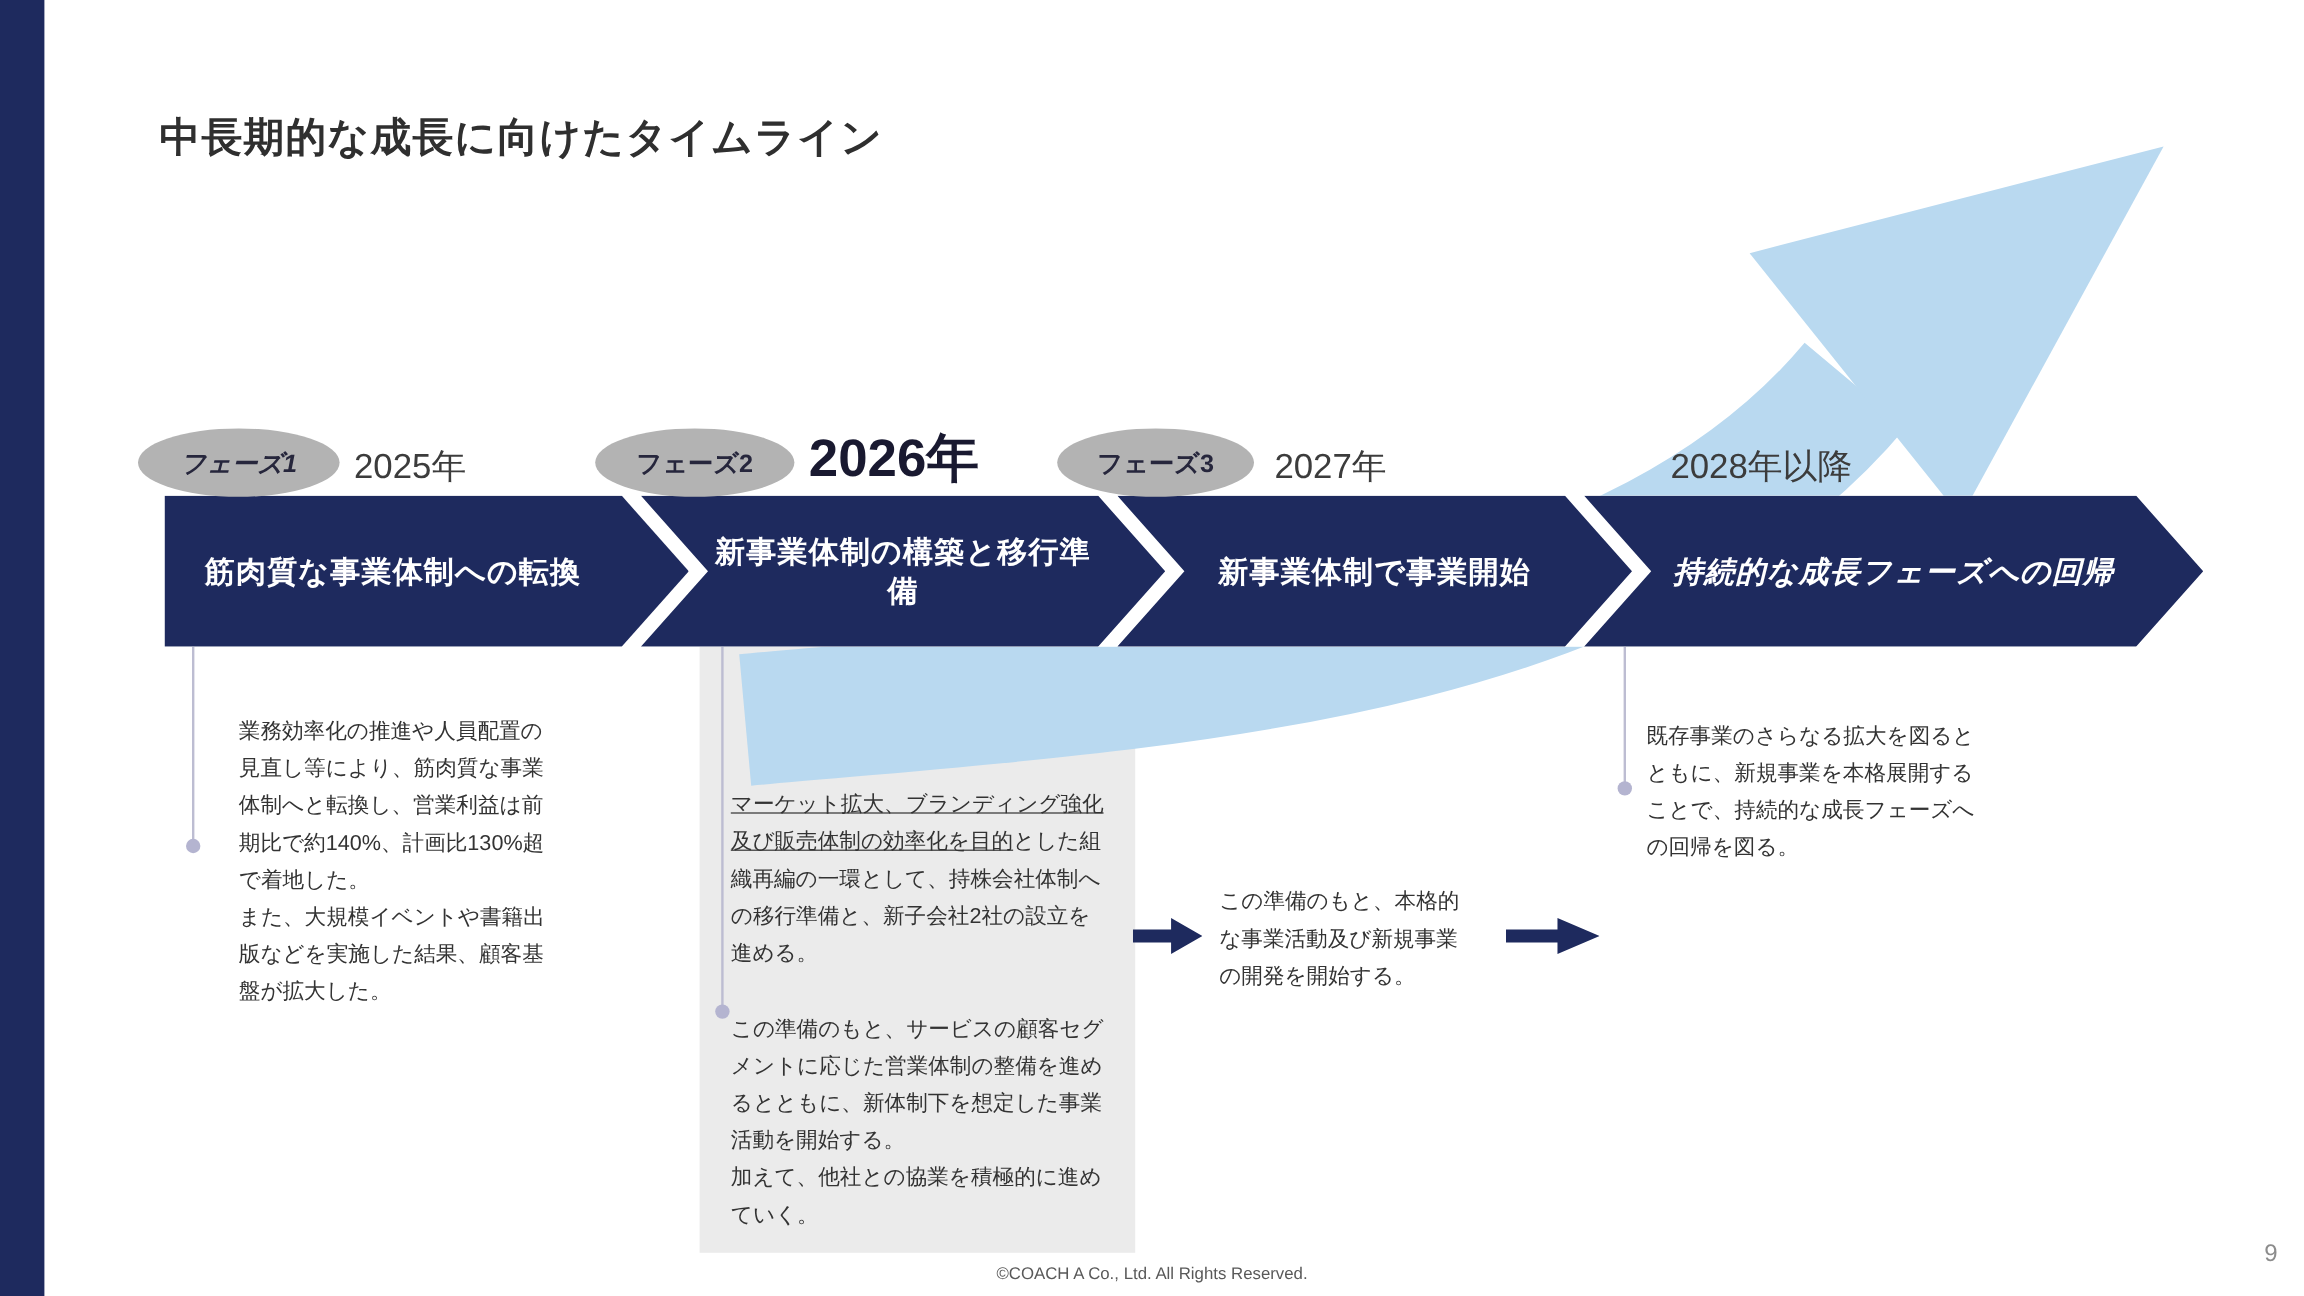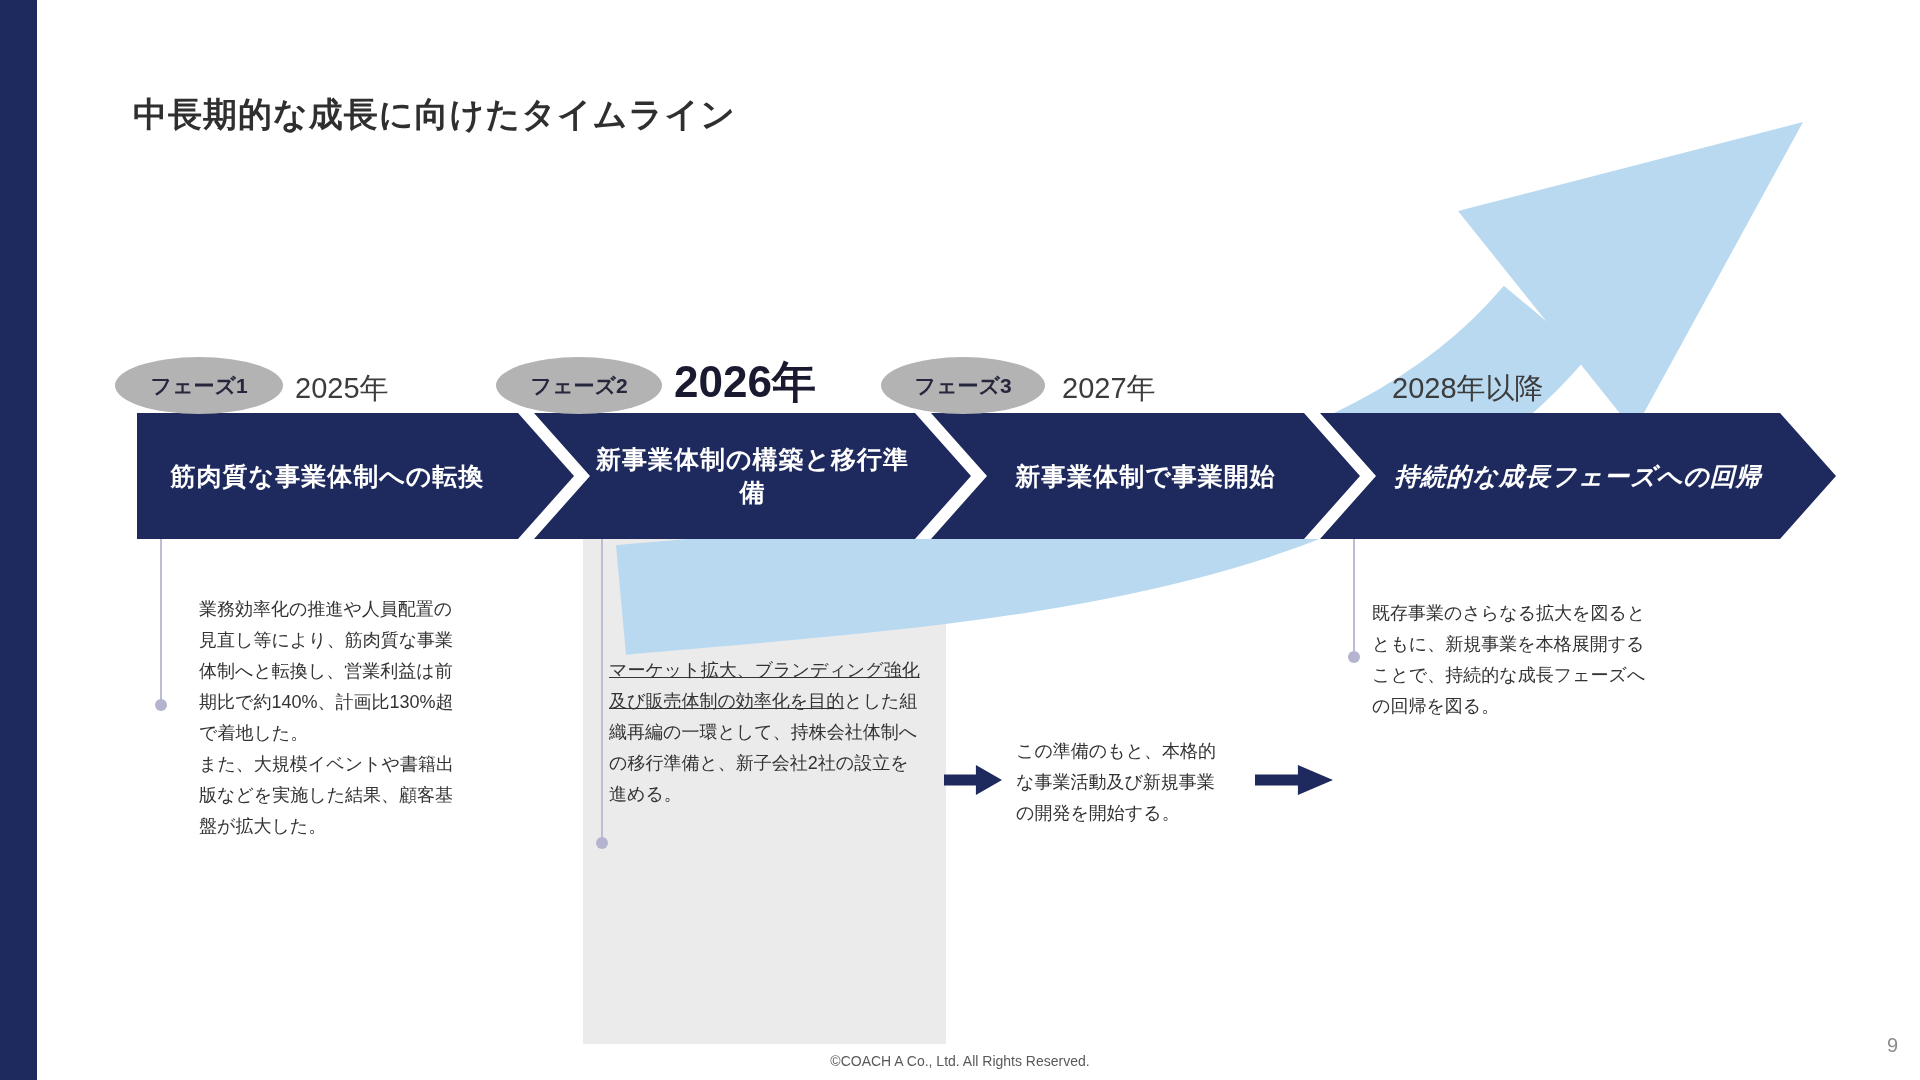--- a/index.html
+++ b/index.html
@@ -30,21 +30,21 @@
   #seg1 { left:137px;  width:437px; }
   #seg2 { left:534px;  width:437px; }
   #seg3 { left:931px;  width:429px; }
   #seg4 { left:1320px; width:516px;font-style:italic; }
 
   .phase-badge {
     position:absolute; top:357px; height:57px; background:#b3b3b3; border-radius:50%;
     display:flex; align-items:center; justify-content:center;
     font-size:21px; font-weight:bold; color:#26263c;
   }
-  #badge1 { left:115px; width:168px; }
+  #badge1 { left:115px; width:168px;font-style:italic; }
   #badge2 { left:496px; width:166px; }
   #badge3 { left:881px; width:164px; }
 
   .year-label { position:absolute; top:369px; font-size:29px; color:#3c3c3c; }
   #year1 { left:295px; }
   #year2 { left:674px; top:353px; font-size:44px; font-weight:bold; color:#191930; }
   #year3 { left:1062px; }
   #year4 { left:1392px; }
 
   .gray-panel { position:absolute; left:583px; top:537px; width:363px; height:507px; background:#ebebeb; }
@@ -128,20 +128,22 @@
   <div class="year-label" id="year2">2026年</div>
   <div class="year-label" id="year3">2027年</div>
   <div class="year-label" id="year4">2028年以降</div>
 
   <div class="note" id="note1">業務効率化の推進や人員配置の見直し等により、筋肉質な事業体制へと転換し、営業利益は前期比で約140%、計画比130%超で着地した。
 また、大規模イベントや書籍出版などを実施した結果、顧客基盤が拡大した。</div>
 
   <div class="note" id="note2a">
     <span class="underlined">マーケット拡大、ブランディング強化及び販売体制の効率化を目的</span><span>とした組織再編の一環として、持株会社体制への移行準備と、新子会社2社の設立を進める。</span>
   </div>
+  <div class="note" id="note2b">この準備のもと、サービスの顧客セグメントに応じた営業体制の整備を進めるとともに、新体制下を想定した事業活動を開始する。
+加えて、他社との協業を積極的に進めていく。</div>
 
   <div class="note" id="note3">この準備のもと、本格的な事業活動及び新規事業の開発を開始する。</div>
   <div class="note" id="note4">既存事業のさらなる拡大を図るとともに、新規事業を本格展開することで、持続的な成長フェーズへの回帰を図る。</div>
 
   <div class="block-arrow" id="barrow1"></div>
   <div class="block-arrow" id="barrow2"></div>
 
   <div class="slide-footer">©COACH A Co., Ltd. All Rights Reserved.</div>
   <div class="page-number">9</div>
 

